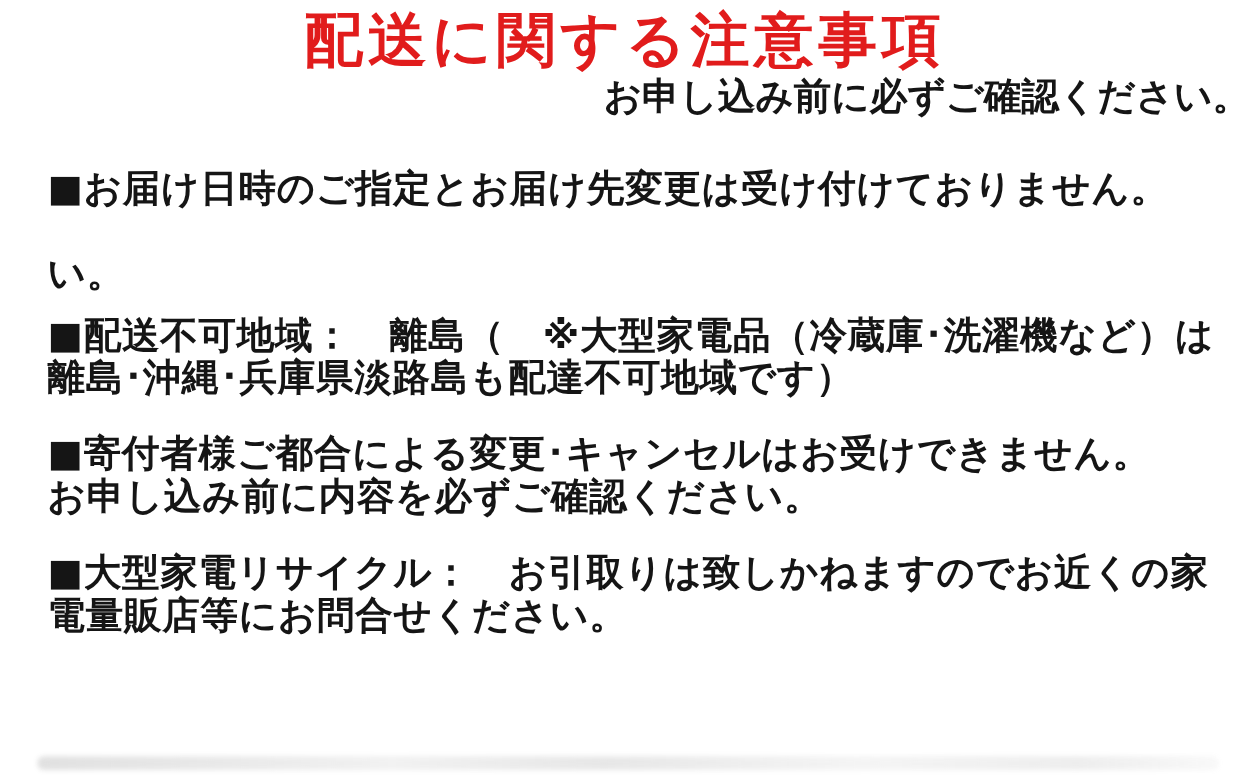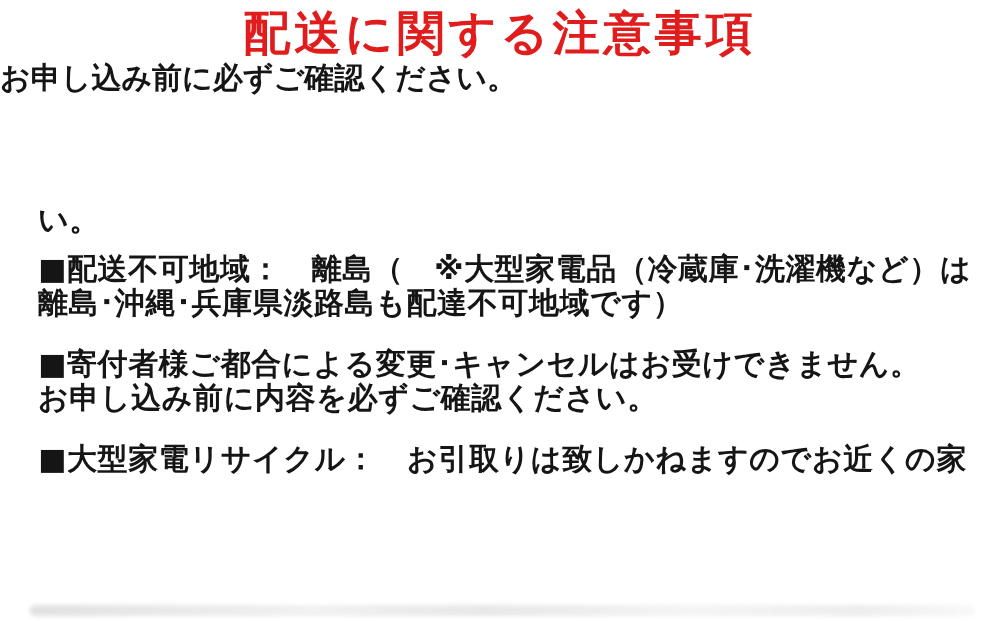--- a/index.html
+++ b/index.html
@@ -29,21 +29,21 @@
     text-align: center;
     letter-spacing: 4px;
     color: var(--title_red, #e11c1c);
     white-space: nowrap;
   }
   .subtitle {
     margin: 0;
     font-size: 30px;
     line-height: 36px;
     font-weight: bold;
-    text-align: left;
+    text-align: right;
     letter-spacing: 0px;
     white-space: nowrap;
   }
   .notices {
     margin: 39px 30px 0 38px;
   }
   .notice {
     margin: 0;
     font-size: 30px;
     line-height: 34px;
@@ -83,36 +83,37 @@
 <div class="page">
 
   <h1 class="title">配送に関する注意事項</h1>
 
   <div class="subtitle">お申し込み前に必ずご確認ください。</div>
 
   <div class="notices">
 
 
     <p class="notice notice-2">
-      <br>
+      <span class="line">■お届け日時のご指定とお届け先変更は受け付けておりません。</span><br>
       <br>
       <span class="line">い。</span>
     </p>
 
     <p class="notice notice-4">
       <span class="line">■配送不可地域：　離島（　※大型家電品（冷蔵庫･洗濯機など）は</span><br>
       <span class="line">離島･沖縄･兵庫県淡路島も配達不可地域です）</span>
     </p>
 
     <p class="notice notice-3">
       <span class="line">■寄付者様ご都合による変更･キャンセルはお受けできません。</span><br>
       <span class="line">お申し込み前に内容を必ずご確認ください。</span>
     </p>
 
     <p class="notice notice-5">
       <span class="line">■大型家電リサイクル：　お引取りは致しかねますのでお近くの家</span><br>
+      <span class="line">電量販店等にお問合せください。</span>
     </p>
 
   </div>
 
   <div class="bottom-artifact"></div>
 
 </div>
 
 </body></html>

